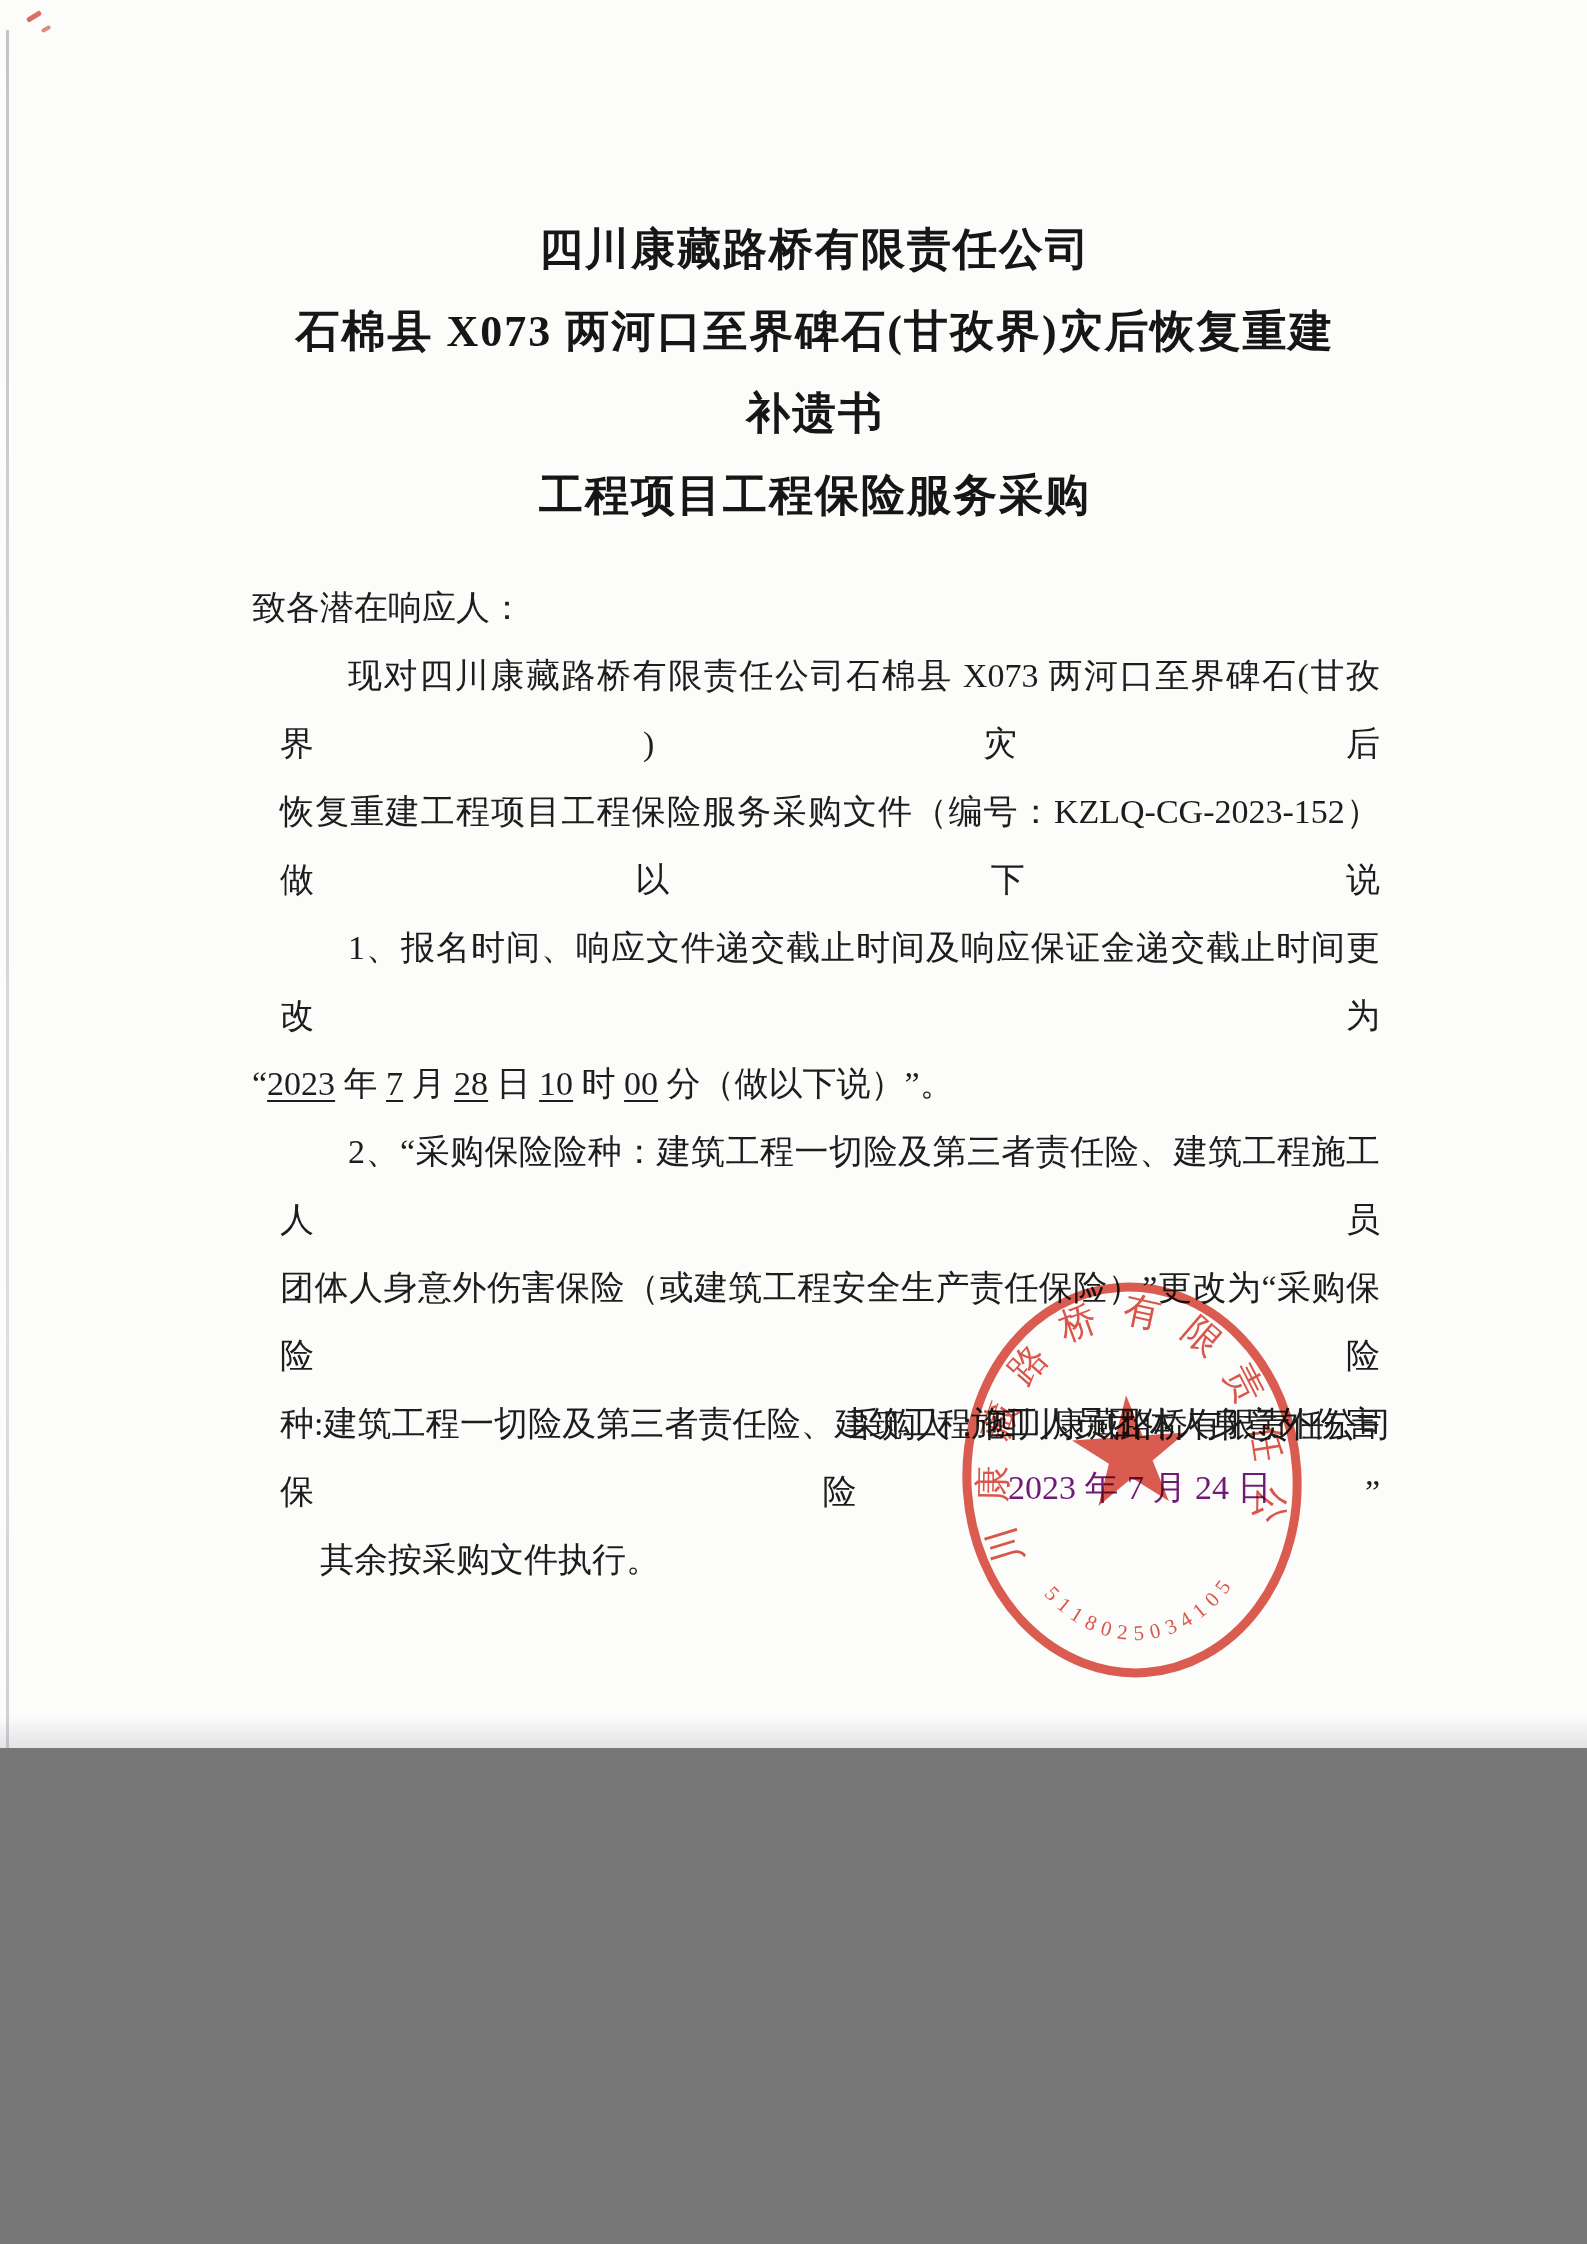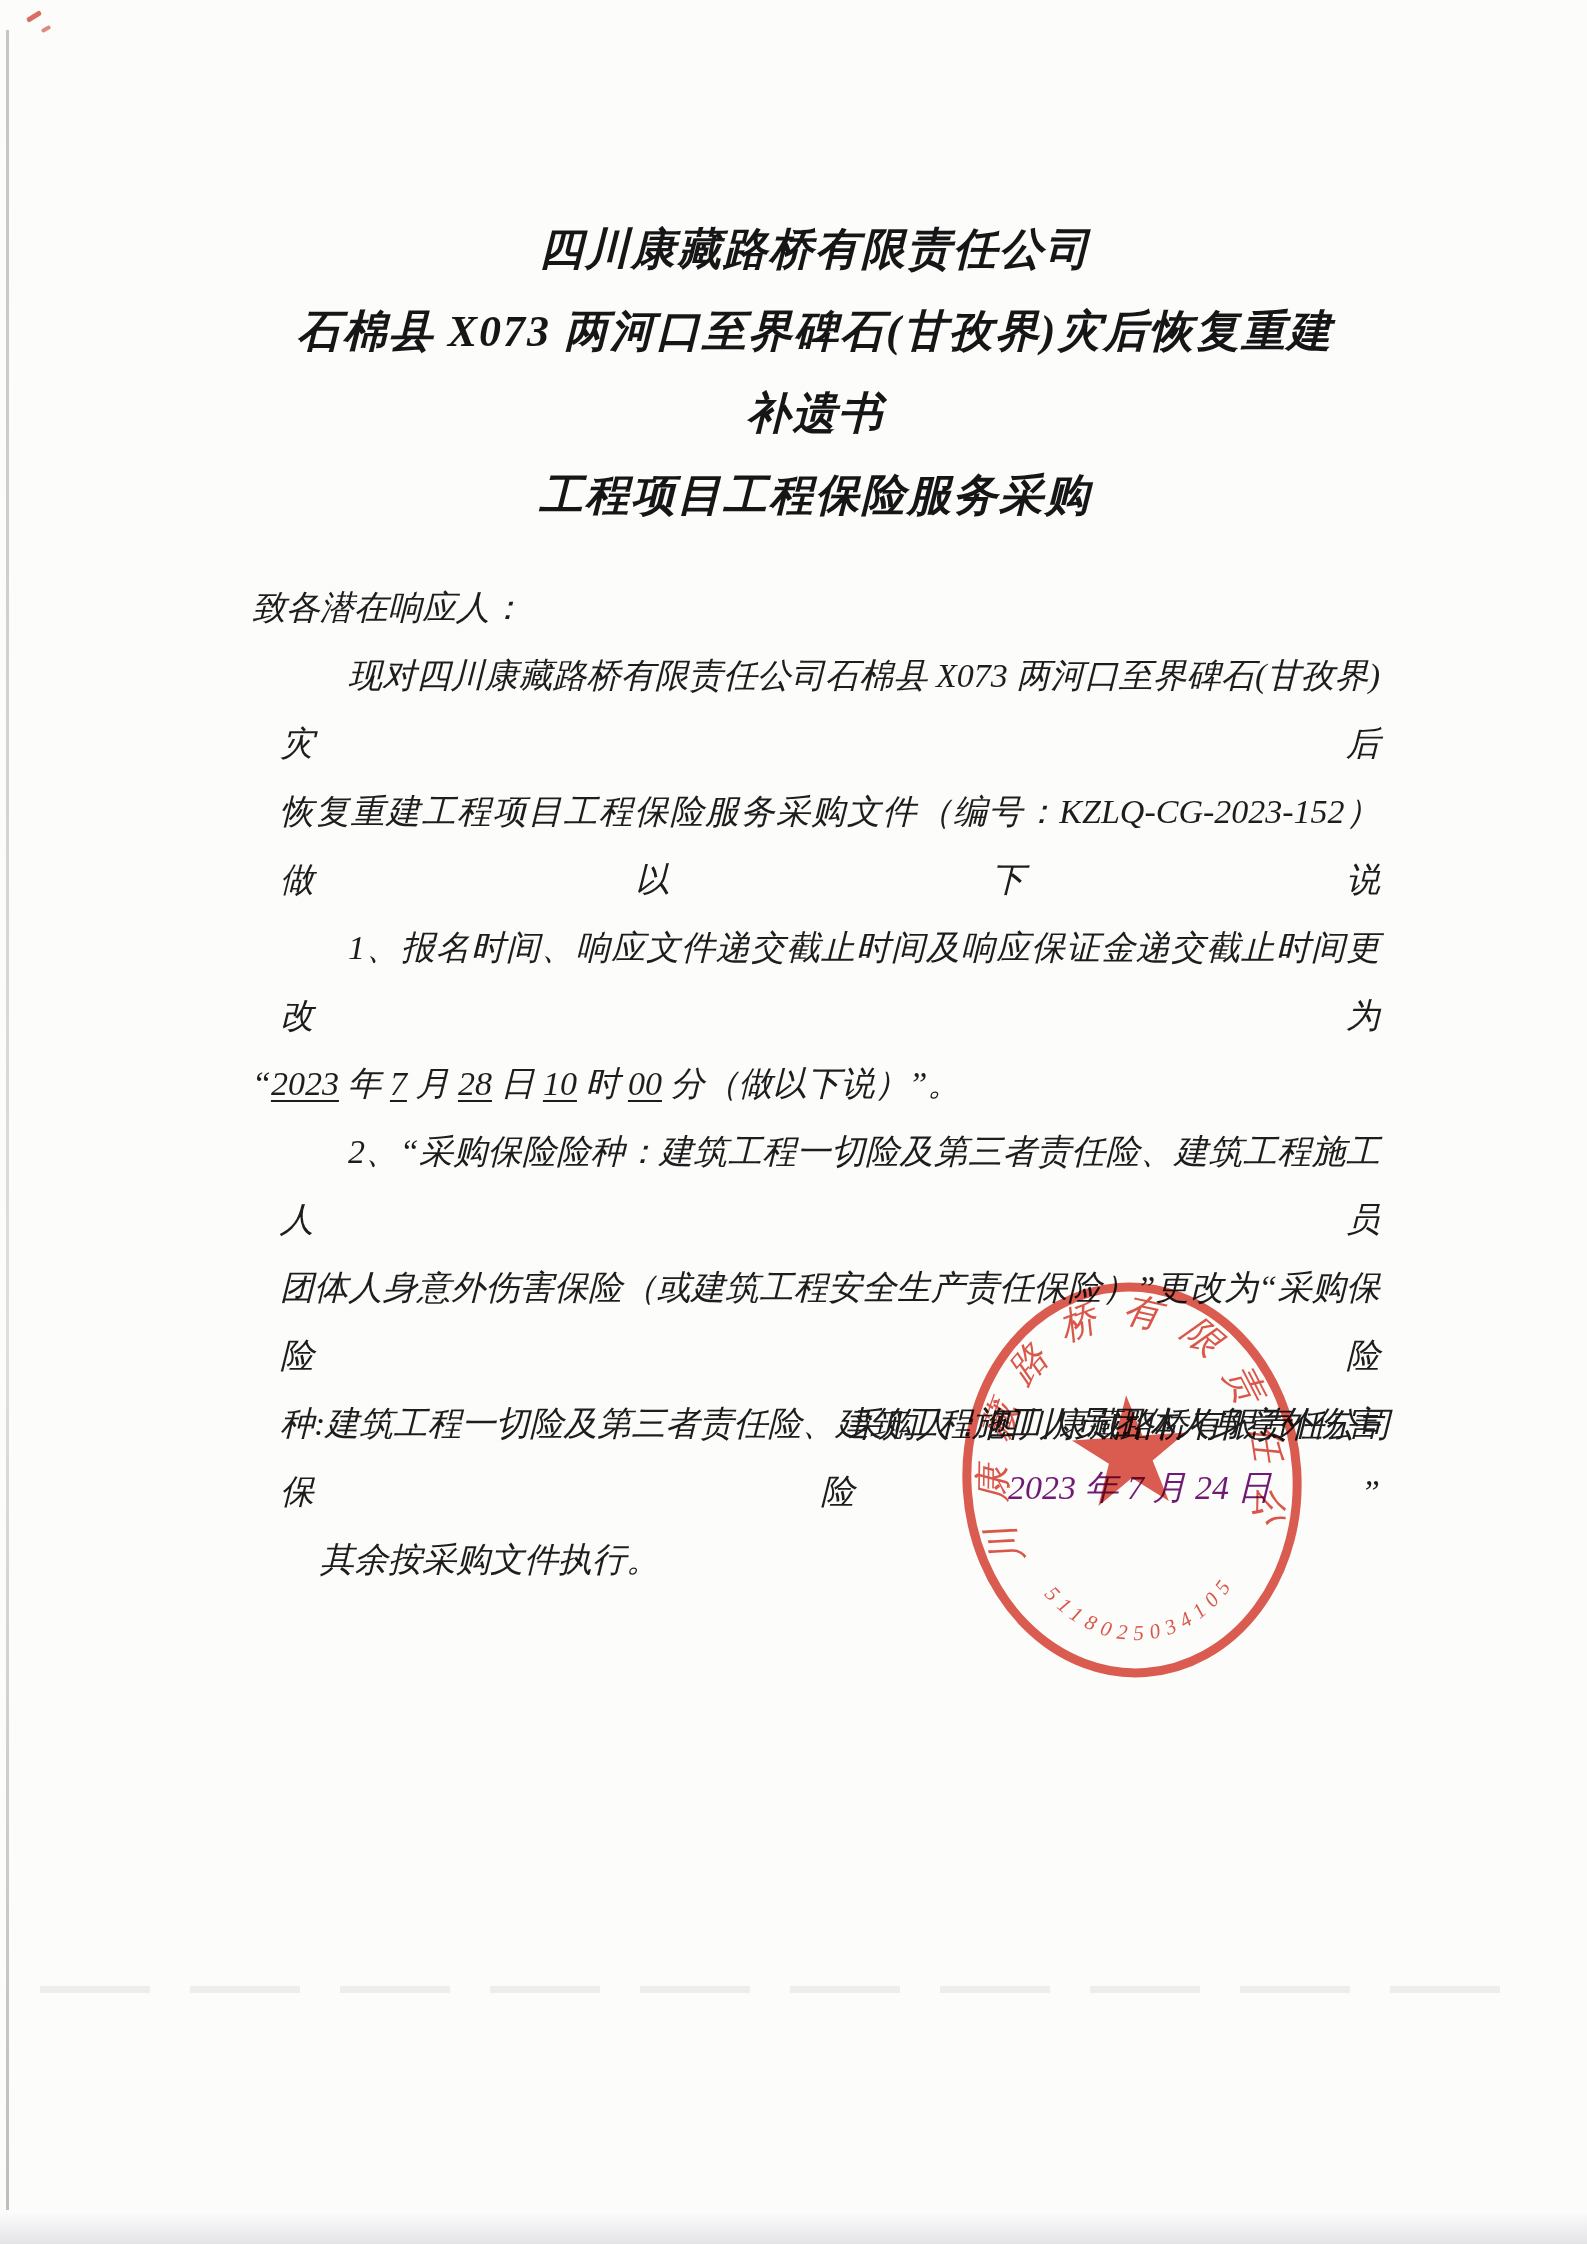--- a/index.html
+++ b/index.html
@@ -1,24 +1,23 @@
 <!DOCTYPE html>
 <html><head>
 <meta charset="utf-8">
 <style>
   html,body{margin:0;padding:0;background:#777;}
   .page{
     position:relative;
-    width:1587px;height:2244px;
+    width:1587px;height:1748px;
     margin:0 auto;
     background:#fcfcfb;
     overflow:hidden;
     font-family:"Liberation Serif", serif;
     color:#1e1e1e;
-    font-style:italic;
   }
   
   .scan-edge{
     position:absolute;left:6px;top:30px;width:3px;height:2180px;
     background:linear-gradient(#97979d,#c6c6ca 60%,#8c8c92);
     opacity:.55;
   }
   .speck{position:absolute;background:#cf4b3f;border-radius:2px;}
   .speck.s1{left:26px;top:14px;width:16px;height:5px;transform:rotate(-32deg);opacity:.8;}
   .speck.s2{left:41px;top:27px;width:10px;height:4px;transform:rotate(-28deg);opacity:.65;}

